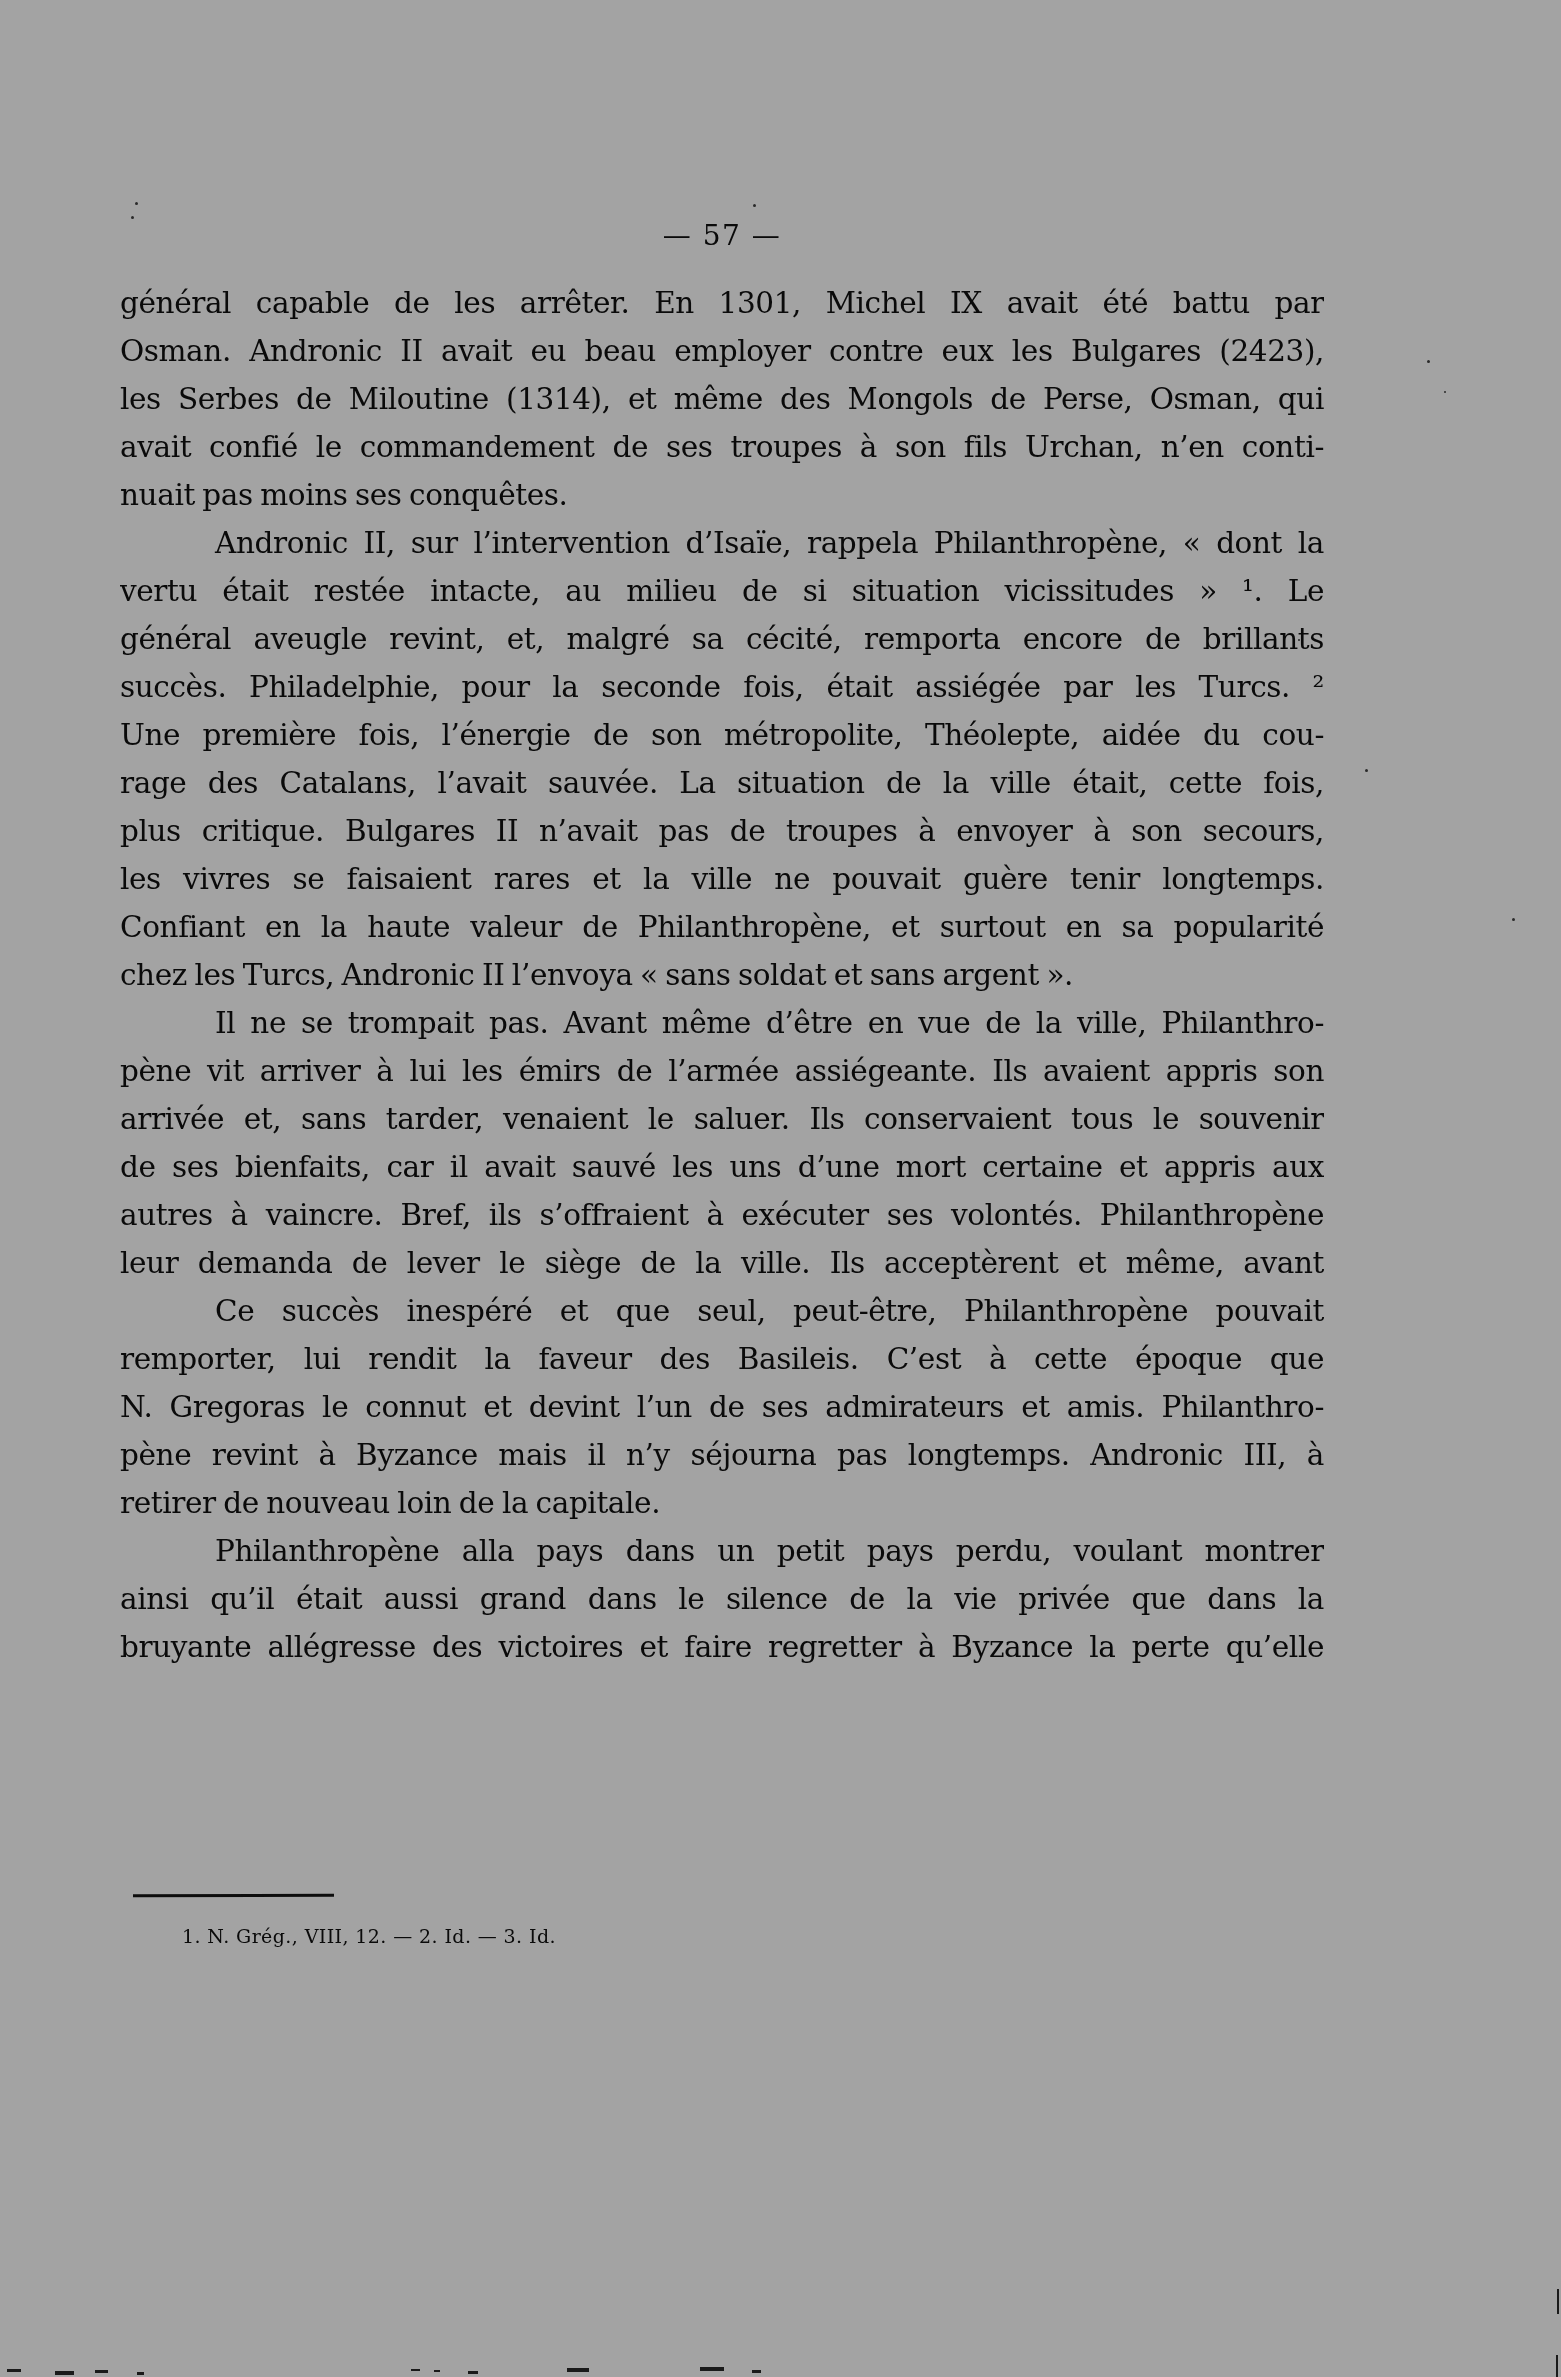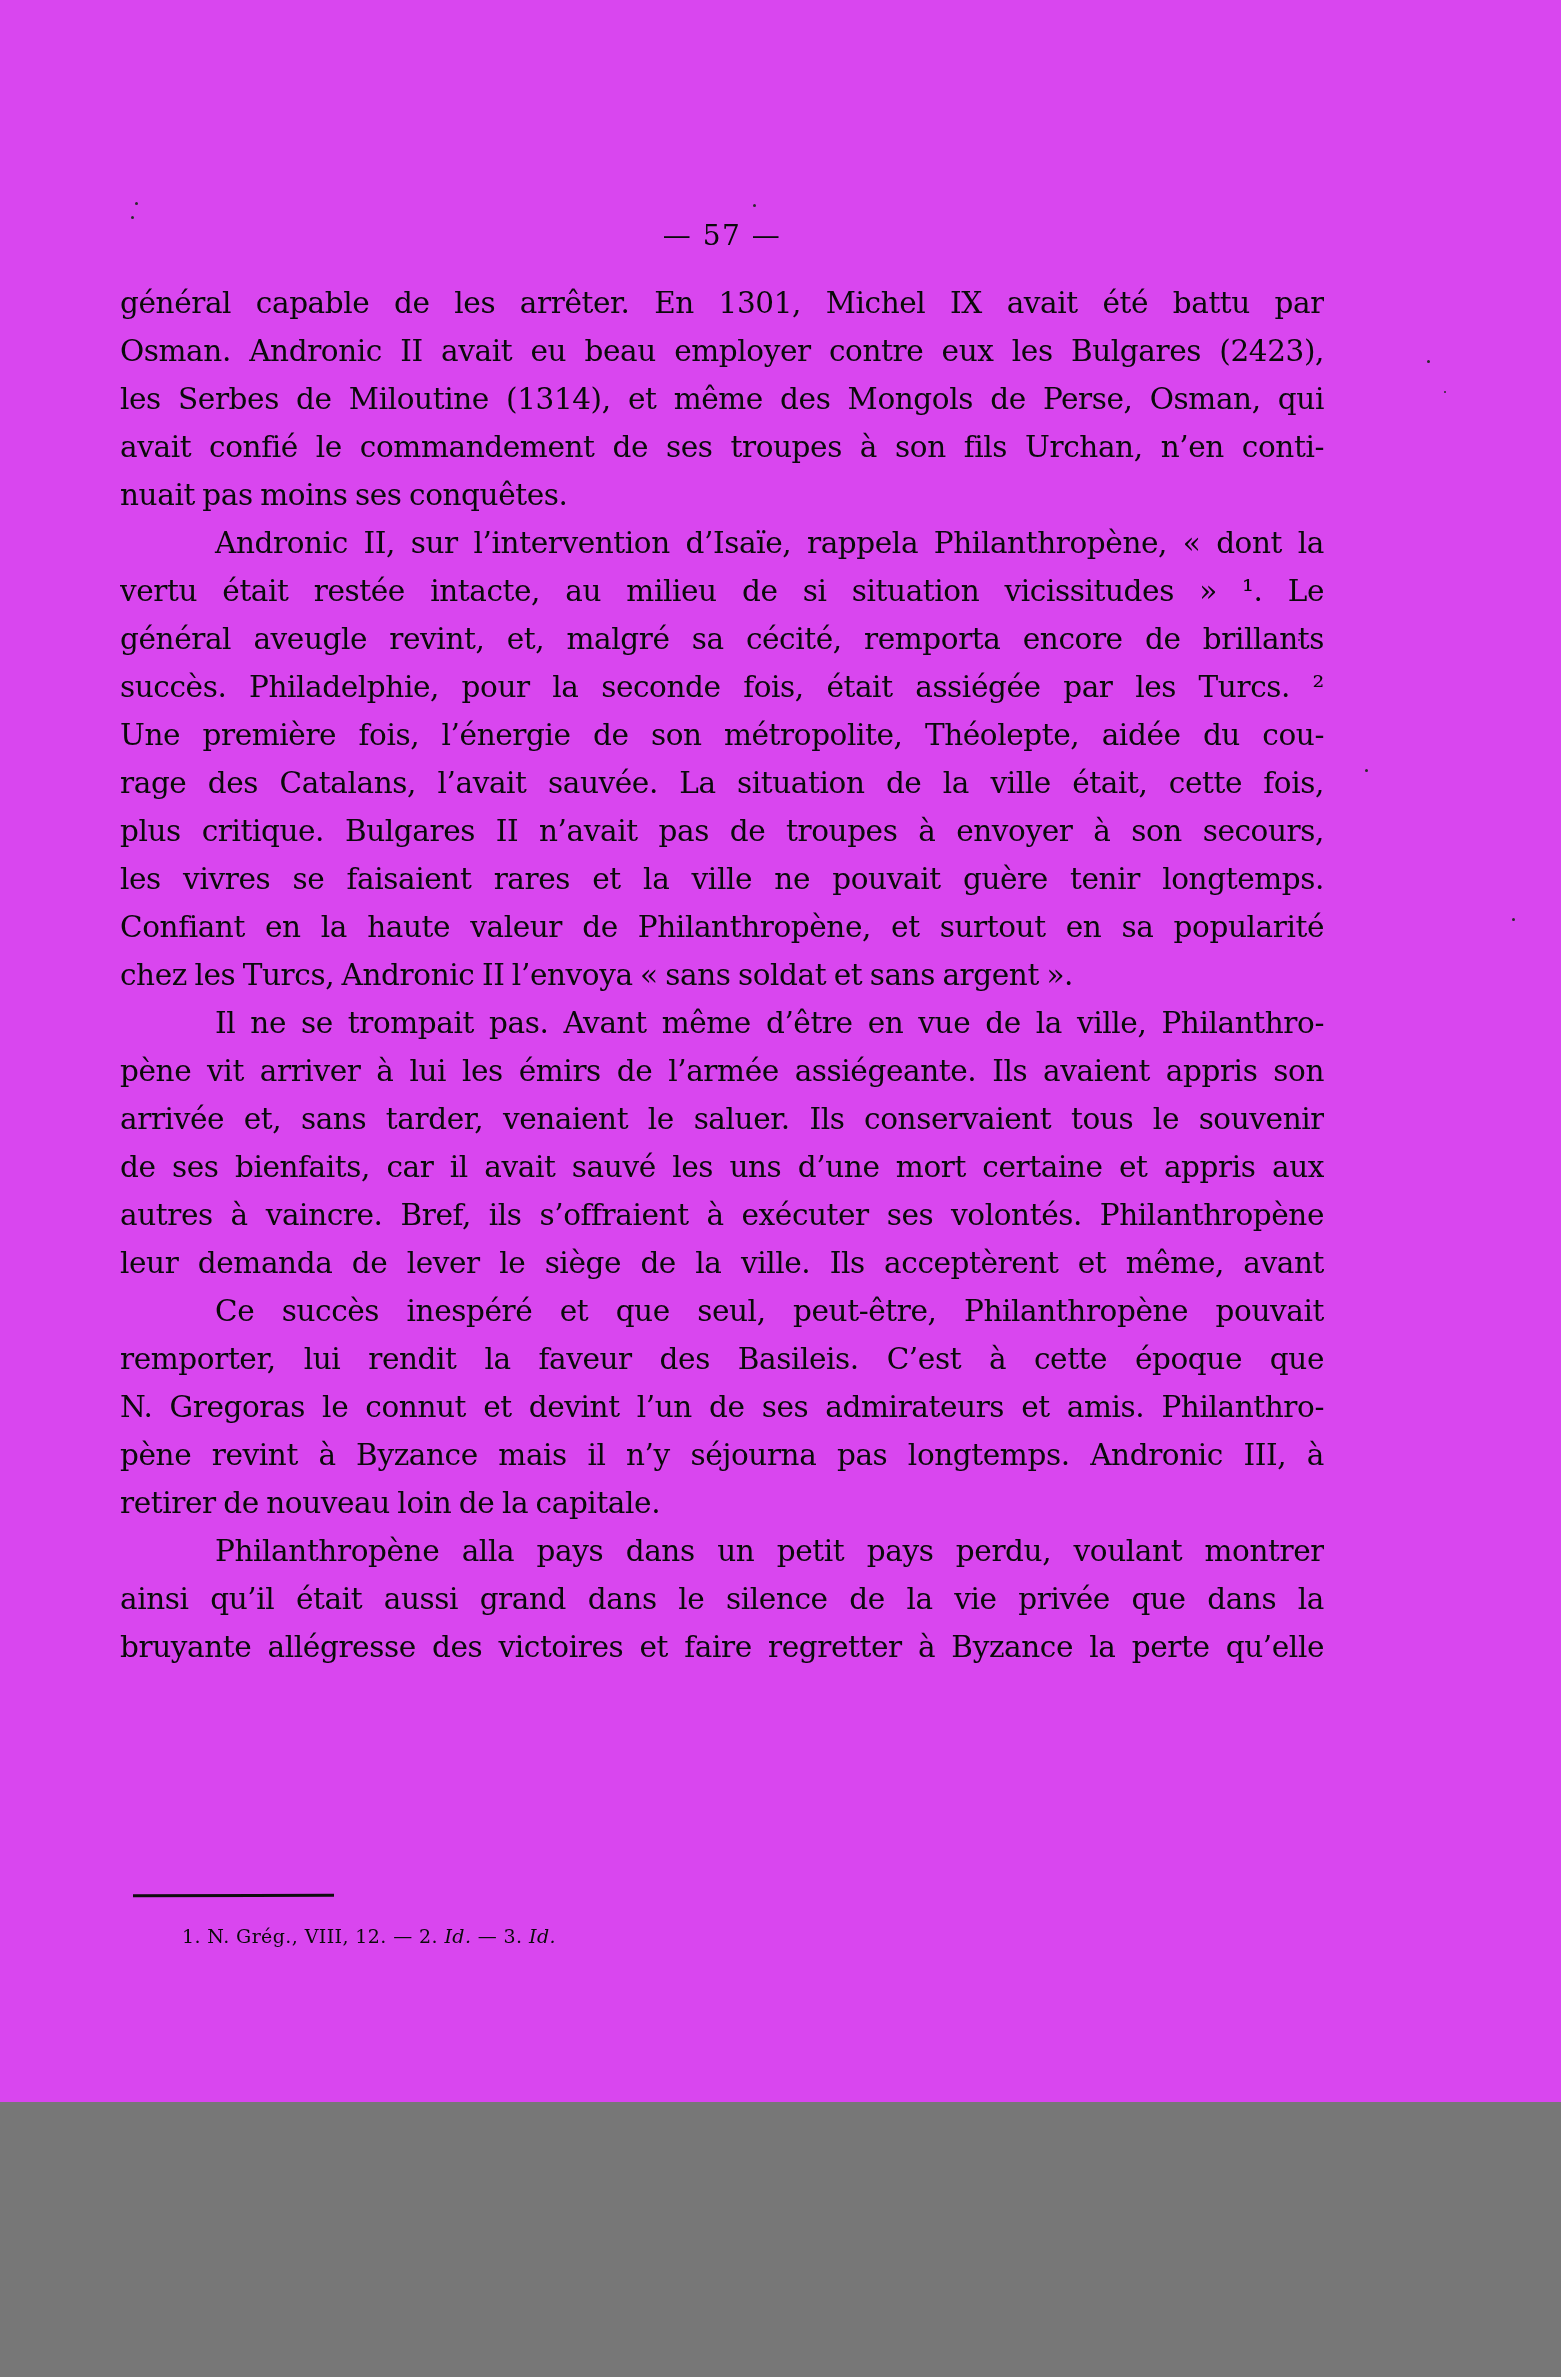--- a/index.html
+++ b/index.html
@@ -1,19 +1,19 @@
 <!DOCTYPE html>
 <html style="font-size:11.8px"><head>
 <meta charset="utf-8">
 <style>
   html,body{margin:0;padding:0;background:#777;}
   .page{
     position:relative;
-    width:1562px;height:2102px;
-    background:#d946ef;
+    width:1562px;height:2377px;
+    background:#a3a3a3;
     overflow:hidden;
     font-family:"DejaVu Serif","Liberation Serif",serif;
     color:#0a0a0a;
   }
   .page-header{
     position:absolute;
     left:120px;top:219px;width:1204px;
     text-align:center;
     font-size:28px;
     letter-spacing:1.5px;
@@ -44,21 +44,21 @@
     background:#0d0d0d;
     transform:rotate(-0.15deg);
   }
   .footnote{
     position:absolute;
     left:182px;top:1924px;width:1034px;
     font-size:19px;
     line-height:25px;
     letter-spacing:0.4px;
   }
-  .footnote .italic{font-style:italic;}
+  .footnote .italic{}
   .artifact{position:absolute;background:#1a1a1a;}
   .speck{position:absolute;background:#2a2a2a;border-radius:50%;}
 </style>
 </head>
 <body>
 
 <div class="page">
 
   <div class="page-header">— 57 —</div>
 

